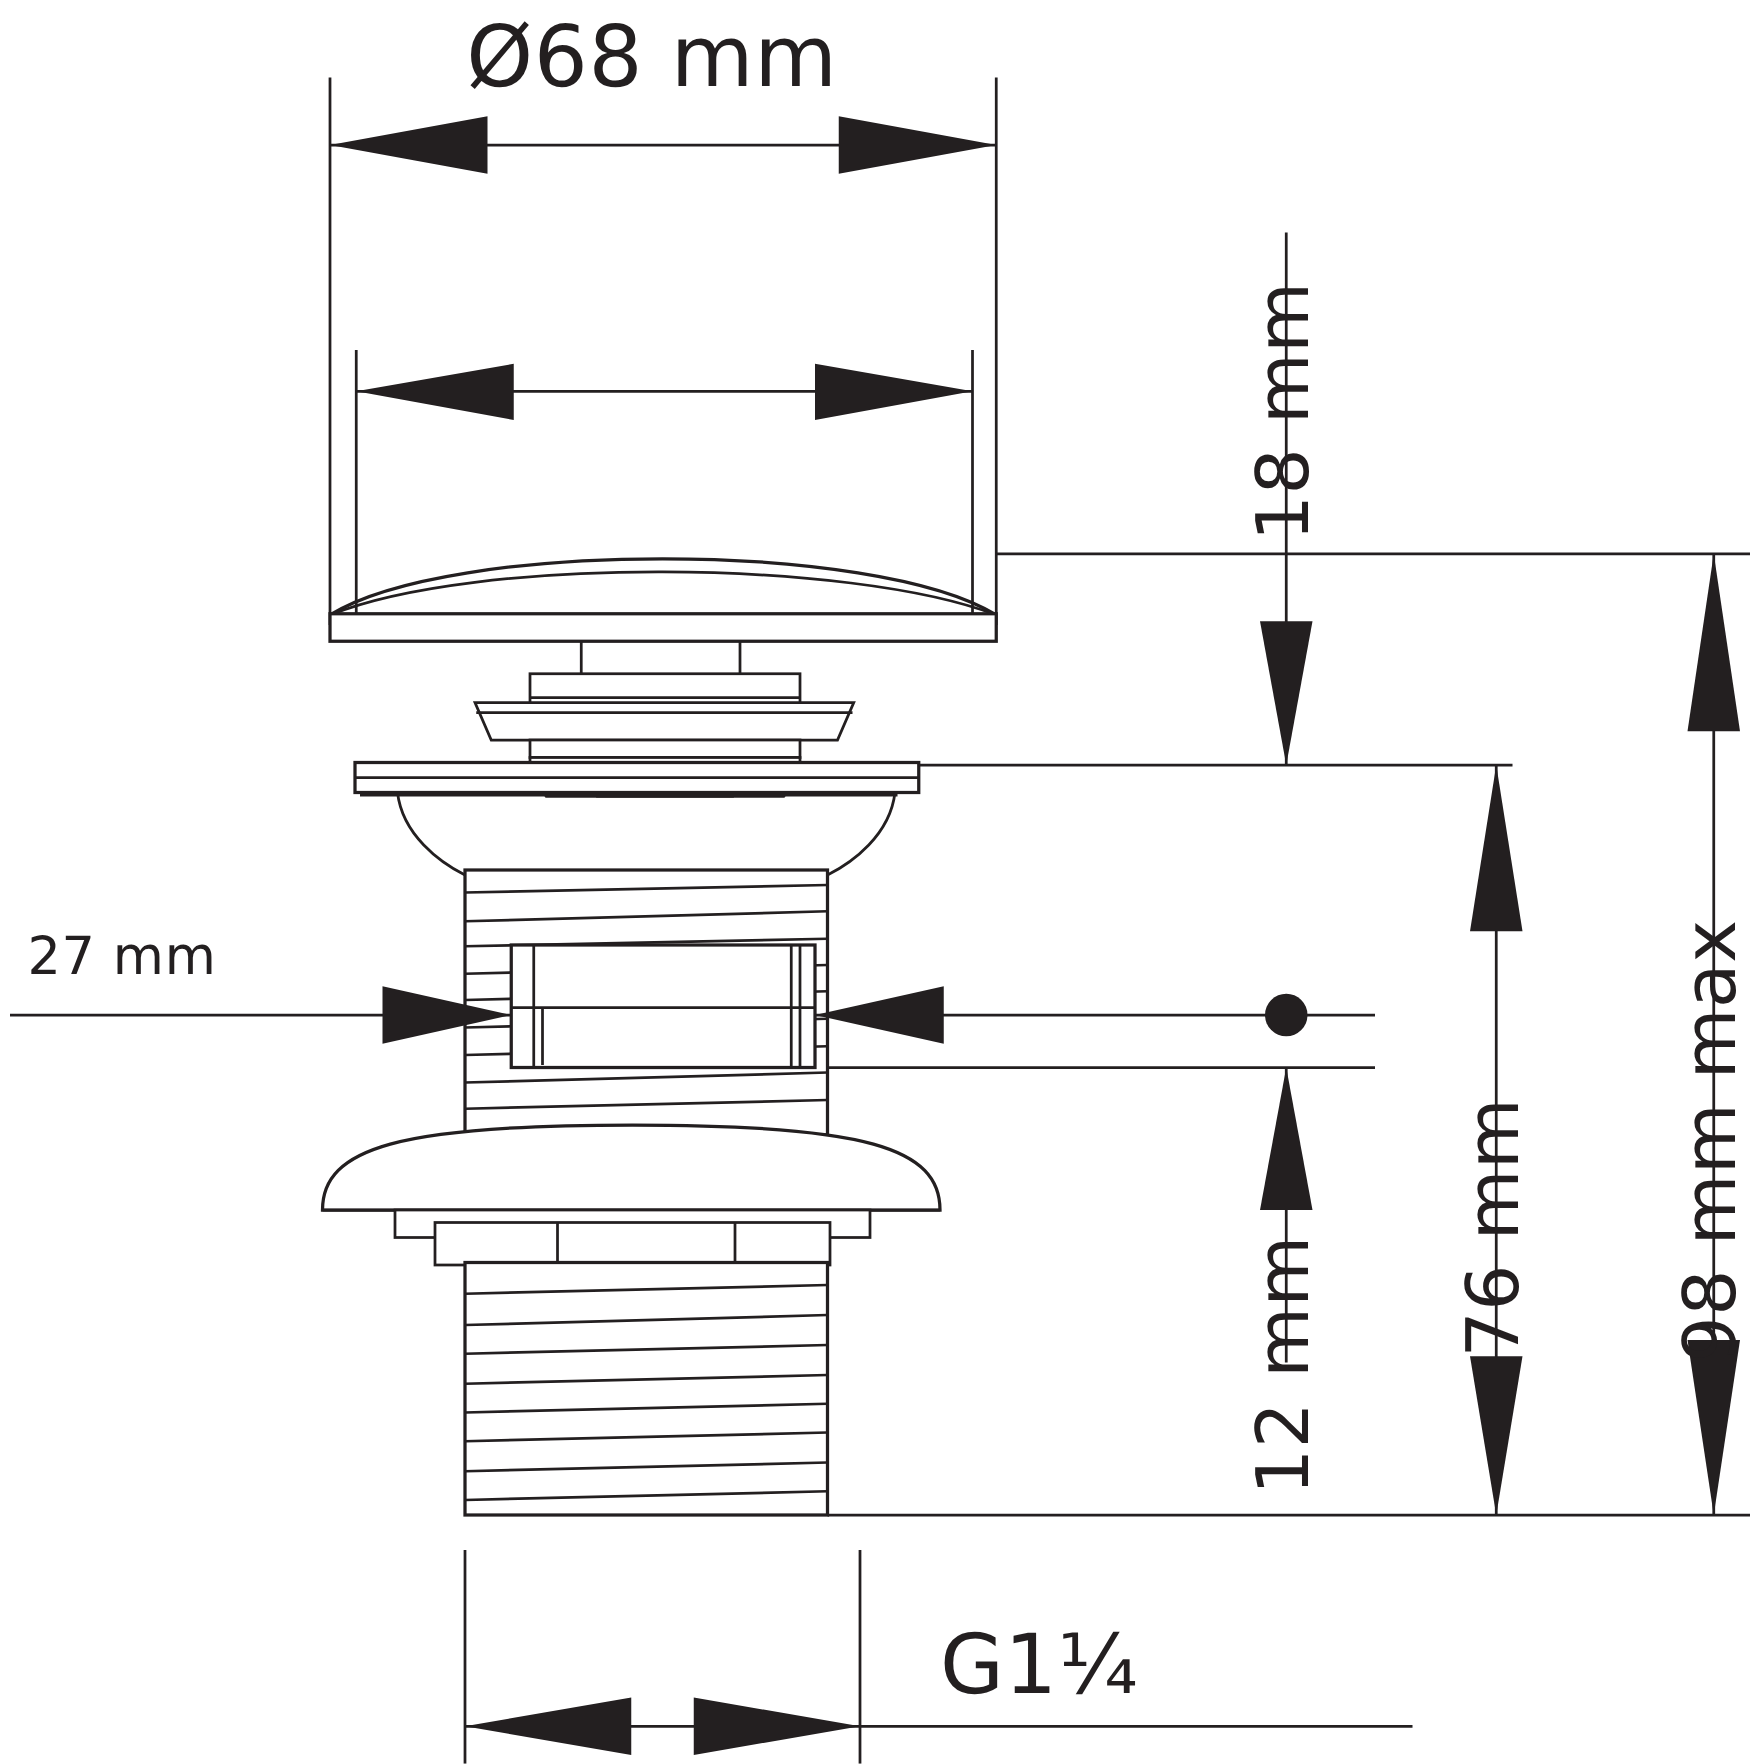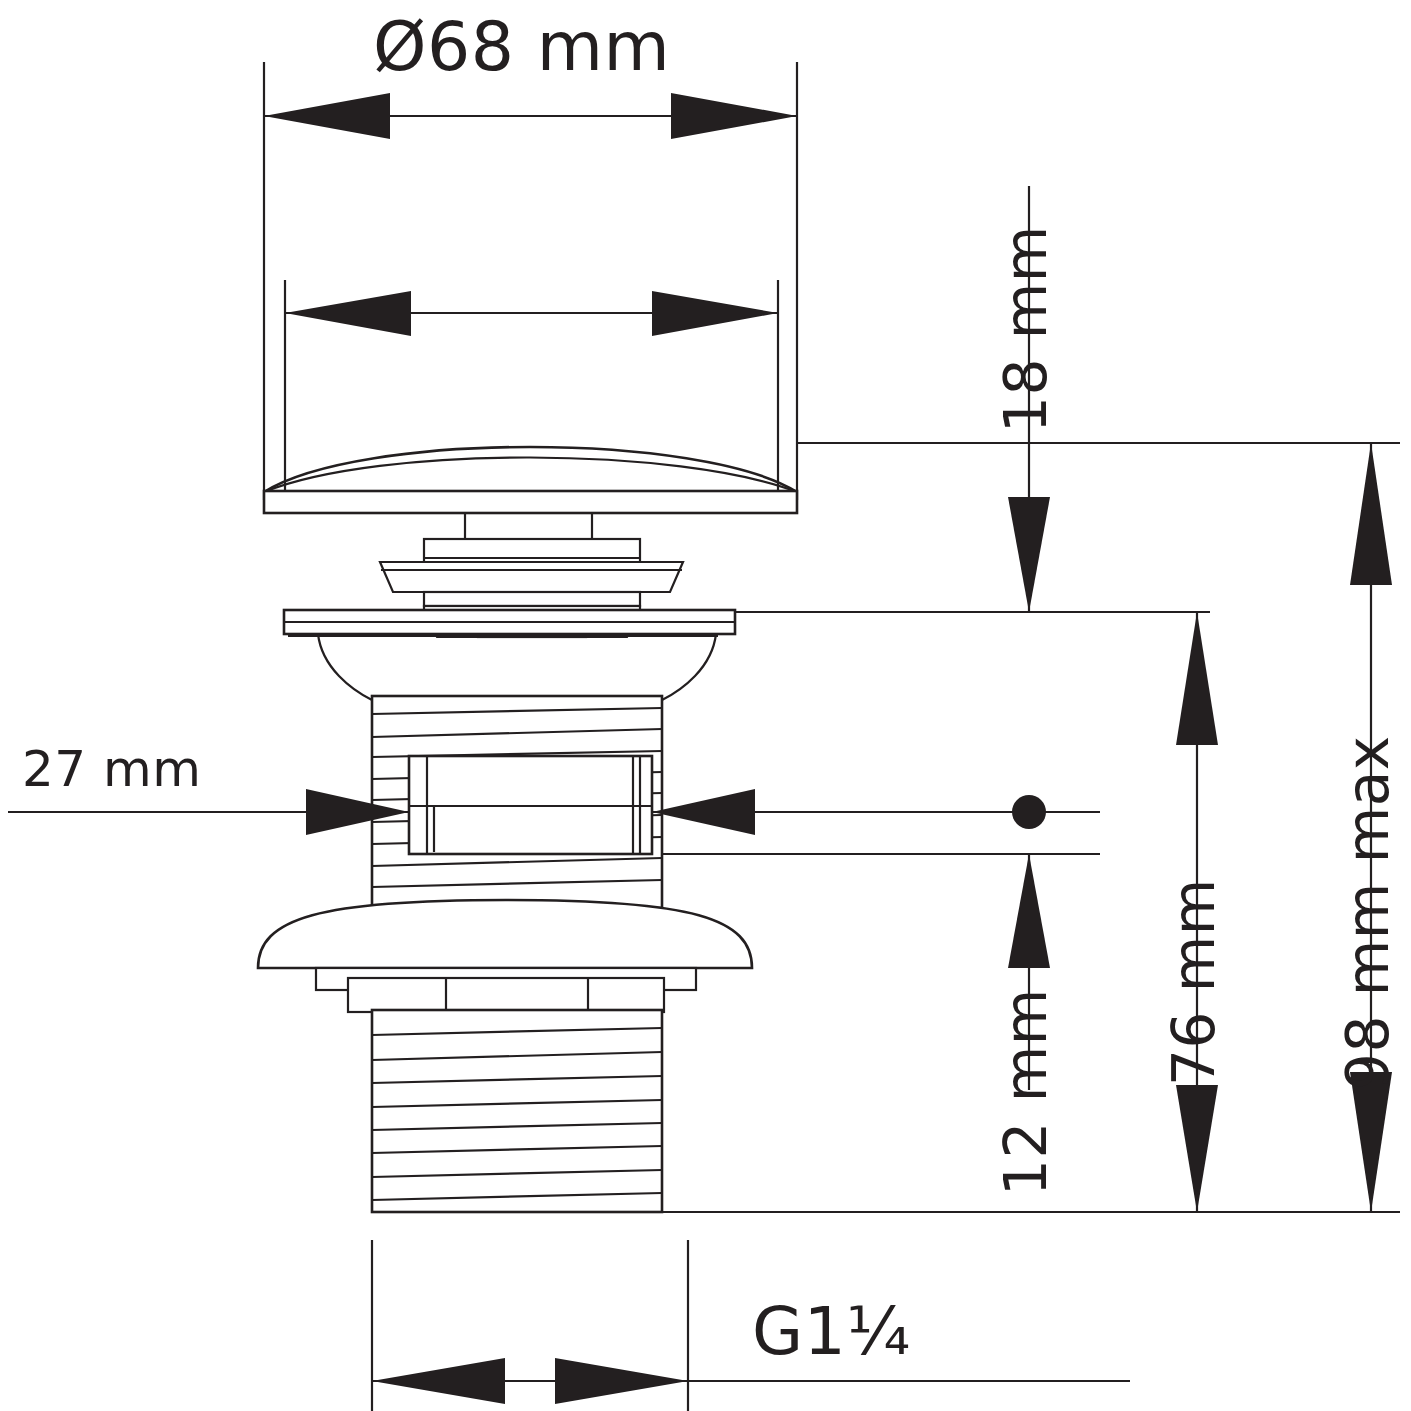--- a/index.html
+++ b/index.html
@@ -165,21 +165,21 @@
     <line class="ln thin" x1="372" y1="1381" x2="688" y2="1381"></line>
     <polygon class="fill" points="372,1381 505,1358 505,1404"></polygon>
     <polygon class="fill" points="688,1381 555,1358 555,1404"></polygon>
     <line class="ln thin" x1="688" y1="1381" x2="1130" y2="1381"></line>
   </g>
 </svg>
 
 <div class="lbl" style="left:352px;top:7px;font-size:68px;margin-left:21px;">Ø68 mm</div>
 
 
-<div class="lbl" style="left:22px;top:740px;font-size:50px;">27 mm</div>
+<div class="lbl" style="left:22px;top:740px;font-size:42px;">27 mm</div>
 
 <div class="lbl rot" style="left:992px;top:433px;font-size:58px;">18 mm</div>
 
 <div class="lbl rot" style="left:992px;top:1196px;font-size:58px;">12 mm</div>
 
 <div class="lbl rot" style="left:1160px;top:1086px;font-size:58px;">76 mm</div>
 
 <div class="lbl rot" style="left:1334px;top:1090px;font-size:58px;">98 mm max</div>
 
 <div class="lbl" style="left:752px;top:1293px;font-size:66px;">G1¼</div>

